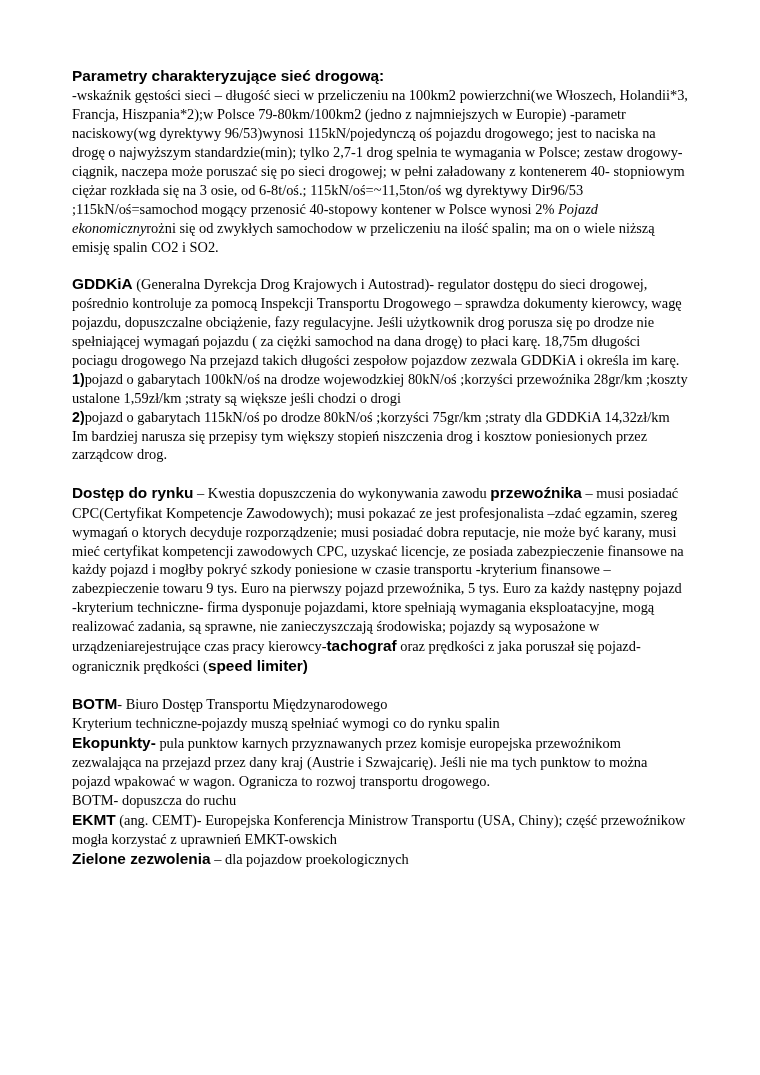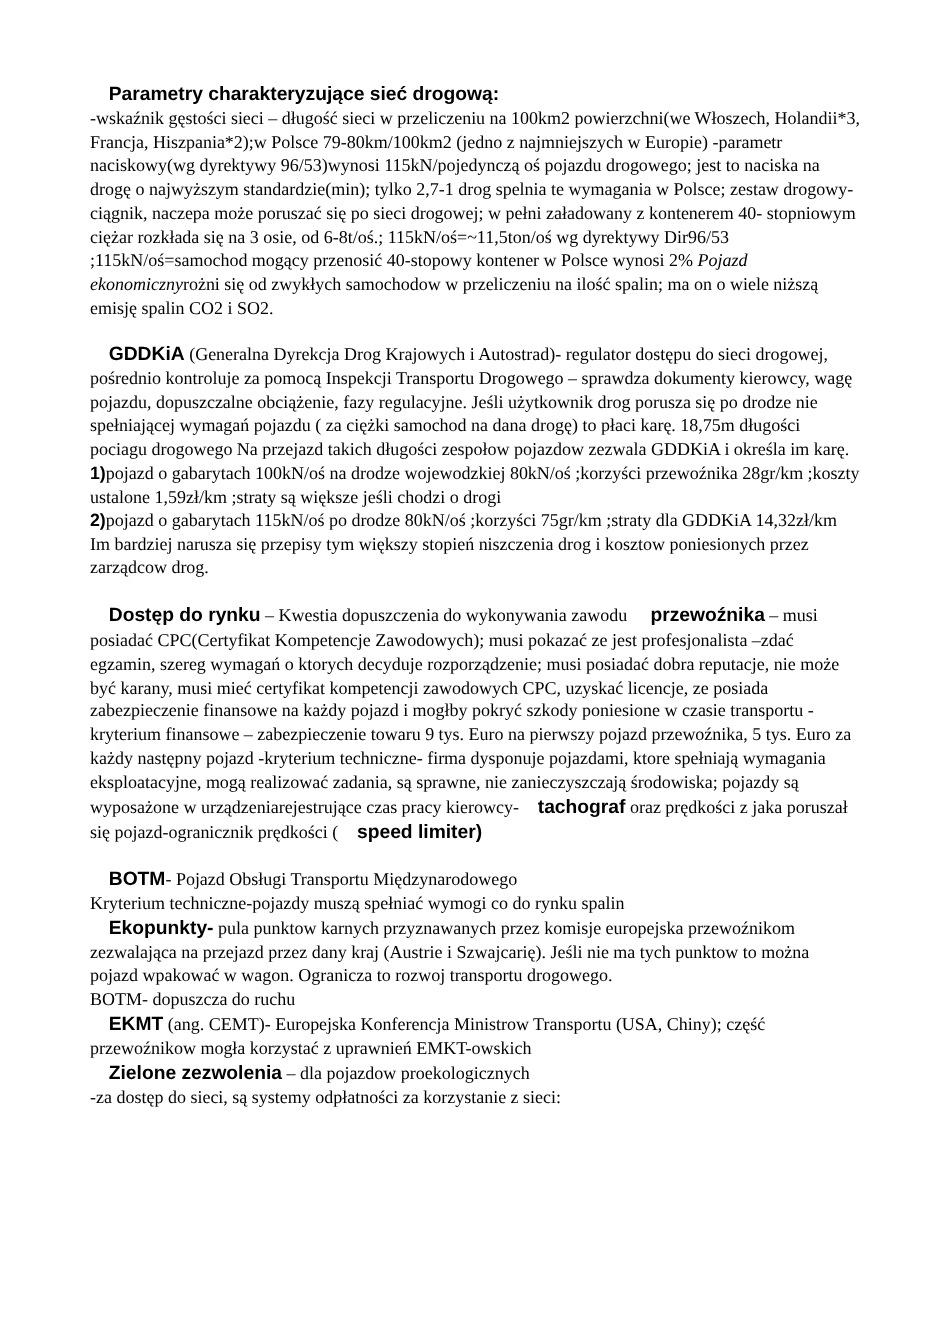--- a/index.html
+++ b/index.html
@@ -26,21 +26,20 @@
     font-size: 14.4px;
     line-height: 1.315;
     text-align: left;
   }
   .gap-md { height: 17px; }
   .gap-lg { height: 19px; }
   .hd-lg {
     font-family: "Liberation Sans", sans-serif;
     font-weight: bold;
     font-size: 15.4px;
-    margin-left: 15px;
   }
   .serif-i {
     font-style: italic;
   }
   .num {
     font-family: "Liberation Sans", sans-serif;
     font-weight: bold;
     font-size: 14.2px;
   }
   p.block span { white-space: normal; }
@@ -62,31 +61,30 @@
   <p class="block"><span class="num">1)</span><span>pojazd o gabarytach 100kN/oś na drodze wojewodzkiej 80kN/oś ;korzyści przewoźnika 28gr/km ;koszty ustalone 1,59zł/km ;straty są większe jeśli chodzi o drogi</span></p>
 
   <p class="block"><span class="num">2)</span><span>pojazd o gabarytach 115kN/oś po drodze 80kN/oś ;korzyści 75gr/km ;straty dla GDDKiA 14,32zł/km Im bardziej narusza się przepisy tym większy stopień niszczenia drog i kosztow poniesionych przez zarządcow drog.</span></p>
 
   <div class="gap-lg"></div>
 
   <p class="block"><span class="hd-lg">Dostęp do rynku</span><span> – Kwestia dopuszczenia do wykonywania zawodu </span><span class="hd-lg">przewoźnika</span><span> – musi posiadać CPC(Certyfikat Kompetencje Zawodowych); musi pokazać ze jest profesjonalista –zdać egzamin, szereg wymagań o ktorych decyduje rozporządzenie; musi posiadać dobra reputacje, nie może być karany, musi mieć certyfikat kompetencji zawodowych CPC, uzyskać licencje, ze posiada zabezpieczenie finansowe na każdy pojazd i mogłby pokryć szkody poniesione w czasie transportu -kryterium finansowe – zabezpieczenie towaru 9 tys. Euro na pierwszy pojazd przewoźnika, 5 tys. Euro za każdy następny pojazd -kryterium techniczne- firma dysponuje pojazdami, ktore spełniają wymagania eksploatacyjne, mogą realizować zadania, są sprawne, nie zanieczyszczają środowiska; pojazdy są wyposażone w urządzeniarejestrujące czas pracy kierowcy-</span><span class="hd-lg">tachograf</span><span> oraz prędkości z jaka poruszał się pojazd-ogranicznik prędkości (</span><span class="hd-lg">speed limiter)</span></p>
 
   <div class="gap-md"></div>
 
-  <p class="block"><span class="hd-lg">BOTM</span><span>- Pojazd Obsługi Transportu Międzynarodowego</span></p>
+  <p class="block"><span class="hd-lg">BOTM</span><span>- Biuro Dostęp Transportu Międzynarodowego</span></p>
 
   <p class="block"><span>Kryterium techniczne-pojazdy muszą spełniać wymogi co do rynku spalin</span></p>
 
   <p class="block"><span class="hd-lg">Ekopunkty-</span><span> pula punktow karnych przyznawanych przez komisje europejska przewoźnikom zezwalająca na przejazd przez dany kraj (Austrie i Szwajcarię). Jeśli nie ma tych punktow to można pojazd wpakować w wagon. Ogranicza to rozwoj transportu drogowego.</span></p>
 
   <p class="block"><span>BOTM- dopuszcza do ruchu</span></p>
 
 
   <p class="block"><span class="hd-lg">EKMT</span><span> (ang. CEMT)- Europejska Konferencja Ministrow Transportu (USA, Chiny); część przewoźnikow mogła korzystać z uprawnień EMKT-owskich</span></p>
 
 
   <p class="block"><span class="hd-lg">Zielone zezwolenia</span><span> – dla pojazdow proekologicznych</span></p>
 
 
 
-  <p class="block"><span>-za dostęp do sieci, są systemy odpłatności za korzystanie z sieci:</span></p>
 
 </div>
 
 </body></html>

